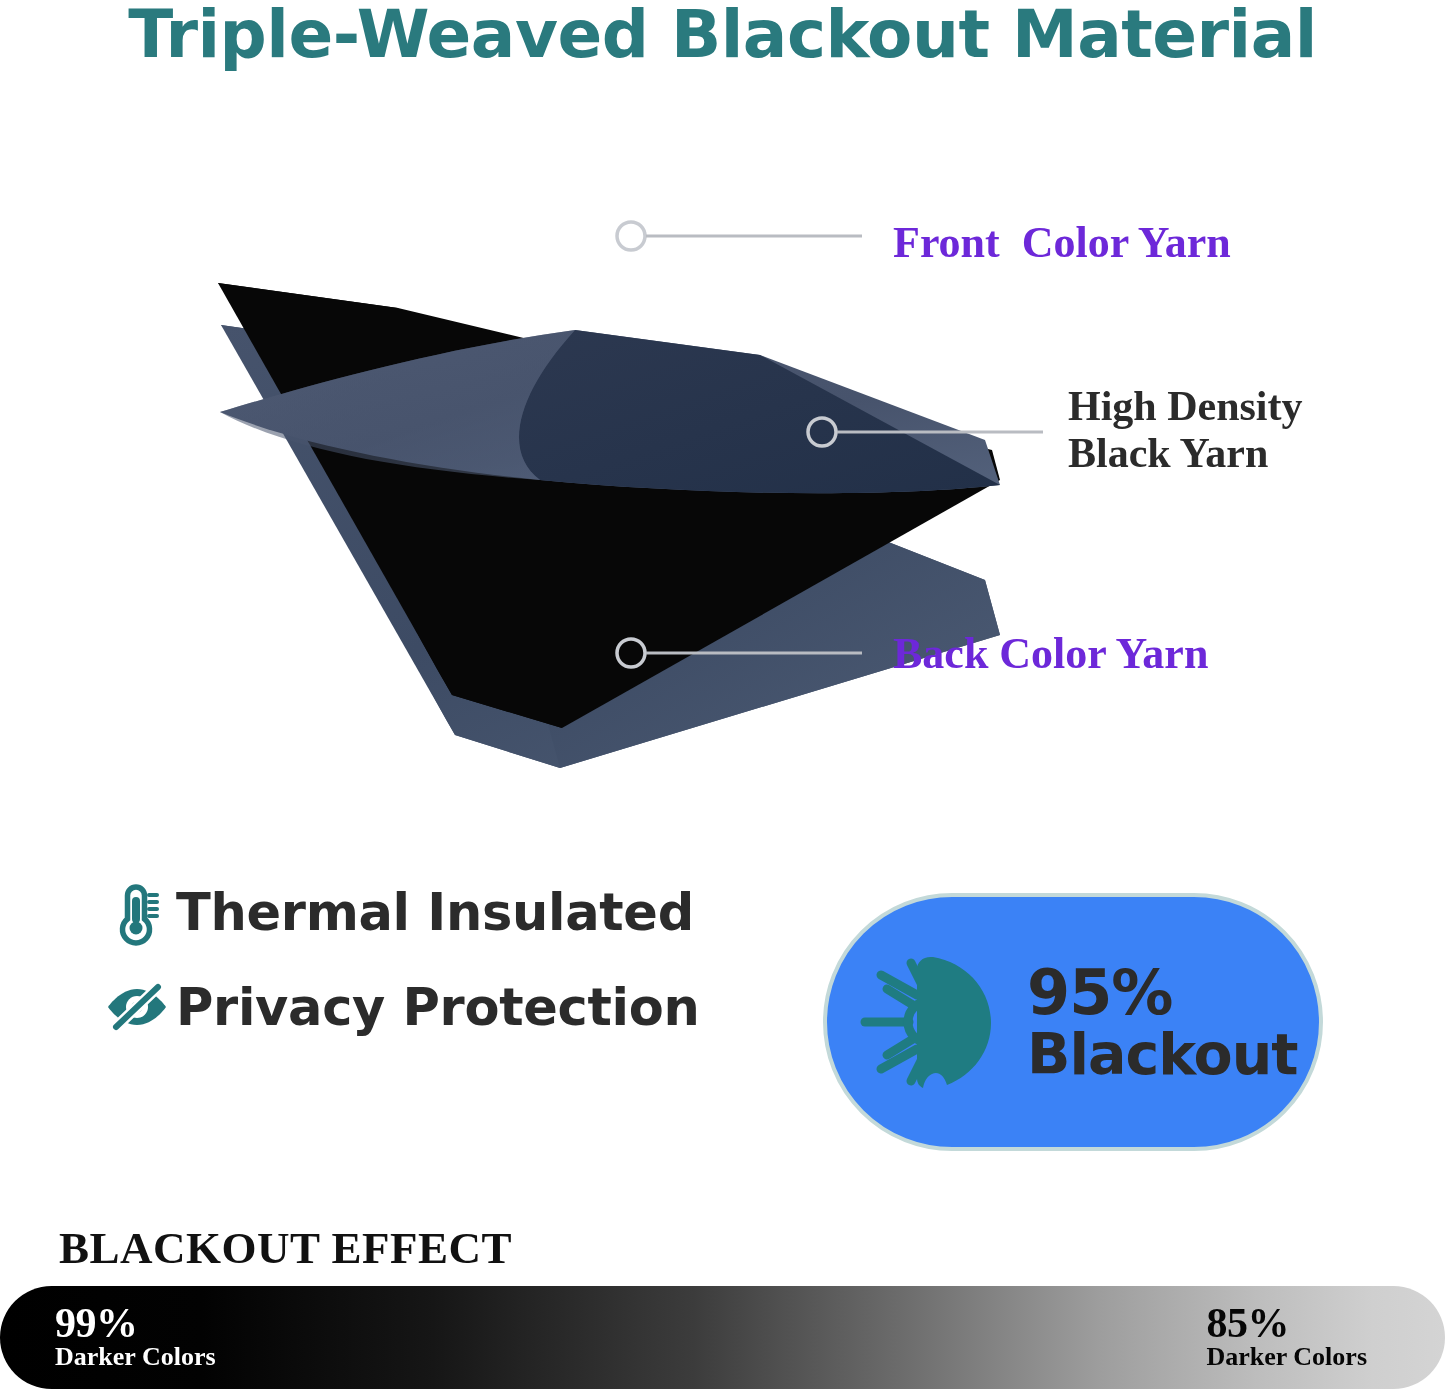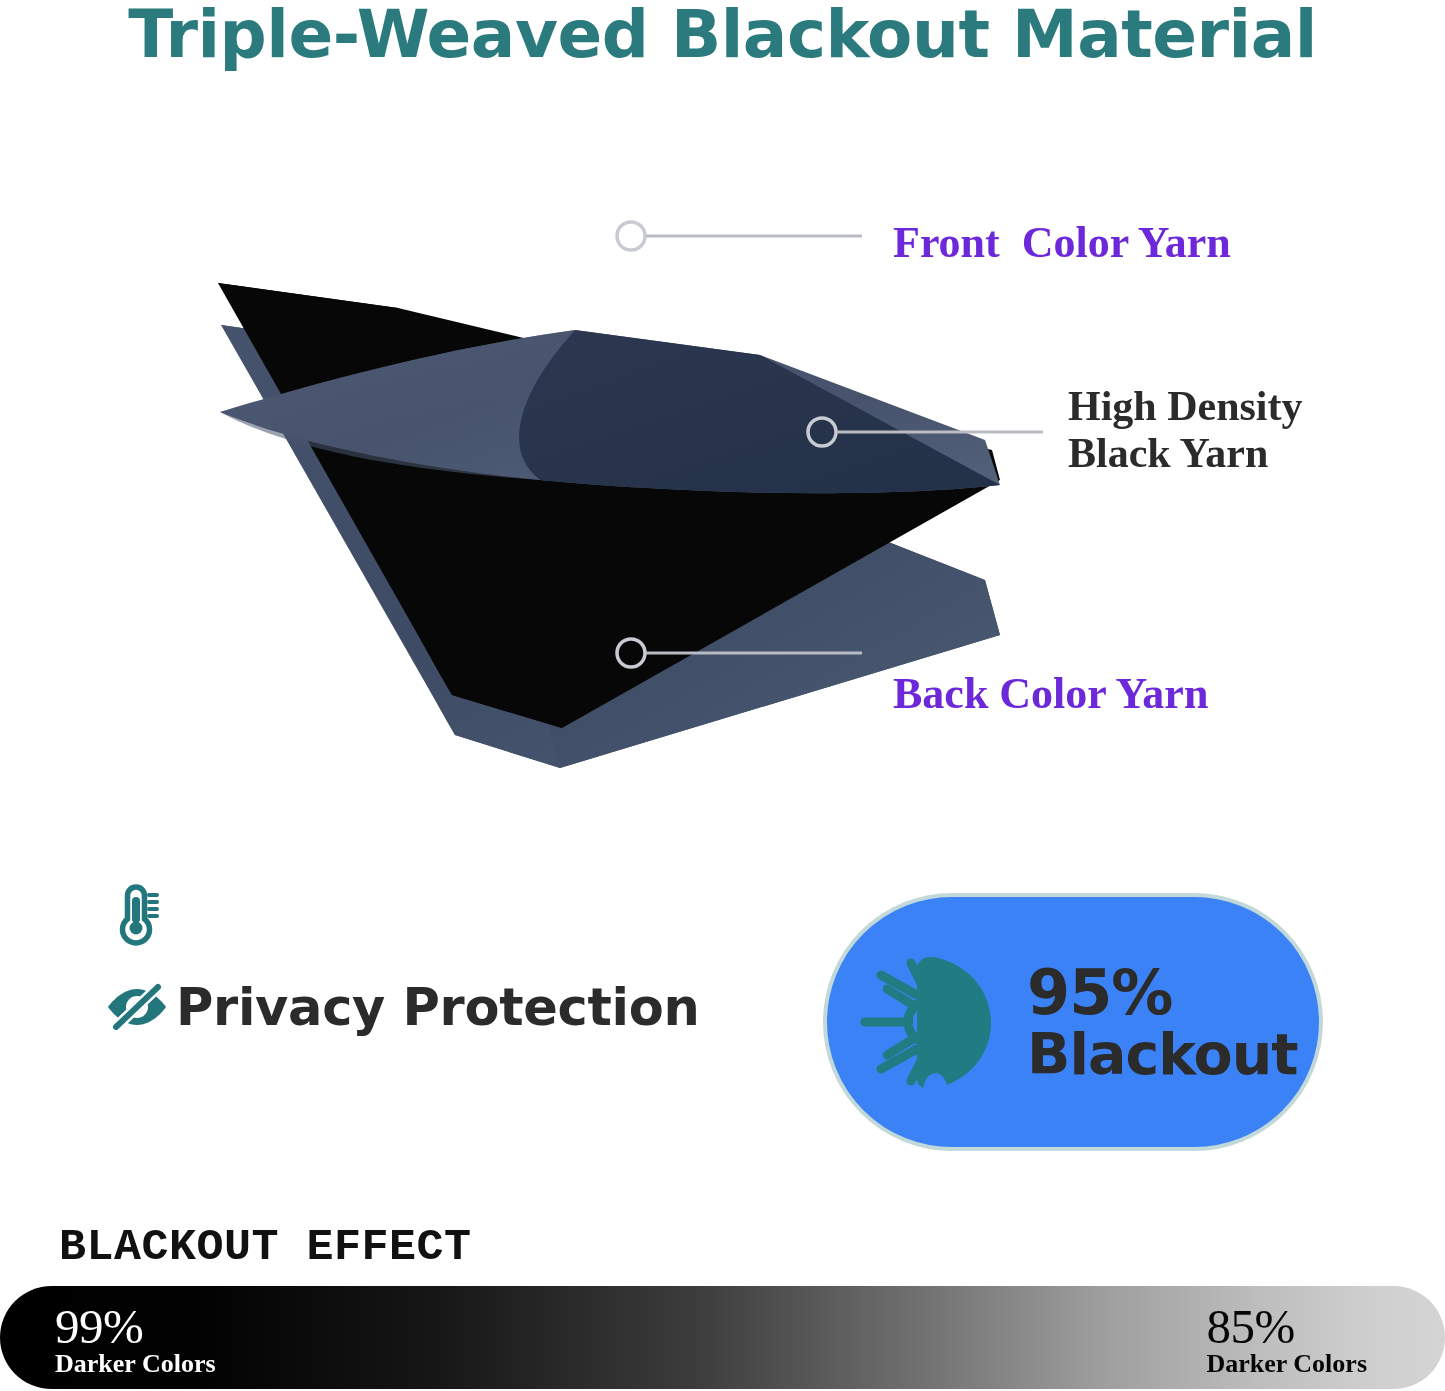--- a/index.html
+++ b/index.html
@@ -44,21 +44,21 @@
   
   .leader-label {
     position: absolute;
     font-family: "Liberation Serif", "DejaVu Serif", serif;
     font-weight: 700;
     color: #6d28d9;
     line-height: 1.12;
     white-space: pre;
   }
   .leader-label.front { left: 893px; top: 218px; font-size: 44px; }
-  .leader-label.back  { left: 893px; top: 629px; font-size: 44px; margin-top: 40px; }
+  .leader-label.back  { left: 893px; top: 629px; font-size: 44px; }
   .leader-label.mid {
     left: 1068px; top: 383px; font-size: 42px;
     color: #2b2b2b; white-space: normal; width: 330px;
   }
 
   
   .features {
     position: absolute;
     left: 98px;
     top: 868px;
@@ -116,21 +116,21 @@
     letter-spacing: -1px;
   }
   .badge-pct { font-size: 62px; display: block; }
   .badge-word { font-size: 57px; display: block; }
 
   
   .effect-heading {
     position: absolute;
     left: 59px;
     top: 1222px;
-    font-family: Liberation Mono, monospace;
+    font-family: Liberation Serif, serif;
     font-weight: 700;
     font-size: 45px;
     color: #111111;
     letter-spacing: 0.5px;
     white-space: nowrap;
   }
   .effect-bar {
     position: absolute;
     left: 0px;
     top: 1286px;
@@ -151,22 +151,22 @@
   .effect-seg {
     position: absolute;
     top: 16px;
     font-family: "Liberation Serif", "DejaVu Serif", serif;
     line-height: 1.0;
   }
   .effect-seg.left  { left: 55px; text-align: left;  color: #ffffff; }
   .effect-seg.right { right: 78px; text-align: left; color: #060606; }
   .effect-pct {
     display: block;
-    font-weight: 400;
-    font-size: 49px;
+    font-weight: 700;
+    font-size: 42px;
     letter-spacing: -0.5px;
   }
   .effect-cap {
     display: block;
     font-weight: 700;
     font-size: 26px;
   }
 </style>
 </head>
 <body>
@@ -245,20 +245,21 @@
         <path d="M25 24v18" stroke-width="8"></path>
         <circle cx="25" cy="51" r="6.5" fill="currentColor" stroke="none"></circle>
         <g stroke-width="4">
           <path d="M38 18h8"></path>
             <path d="M38 25h8"></path>
             <path d="M38 32h8"></path>
             <path d="M38 39h8"></path>
         </g>
       </svg>
     </span>
+    <span class="feature-label">Thermal Insulated</span>
   </div>
 
 
   <div class="feature-row">
     <span class="feature-icon">
       <svg width="70" height="52" viewBox="0 0 70 52" fill="none">
         <path d="M35 8C18 8 6 26 6 26s12 18 29 18 29-18 29-18S52 8 35 8Z" fill="currentColor"></path>
         <circle cx="35" cy="26" r="11" fill="#ffffff"></circle>
         <circle cx="35" cy="26" r="5.5" fill="currentColor"></circle>
         <path d="M14 46 56 6" stroke="#ffffff" stroke-width="11" stroke-linecap="round"></path>

